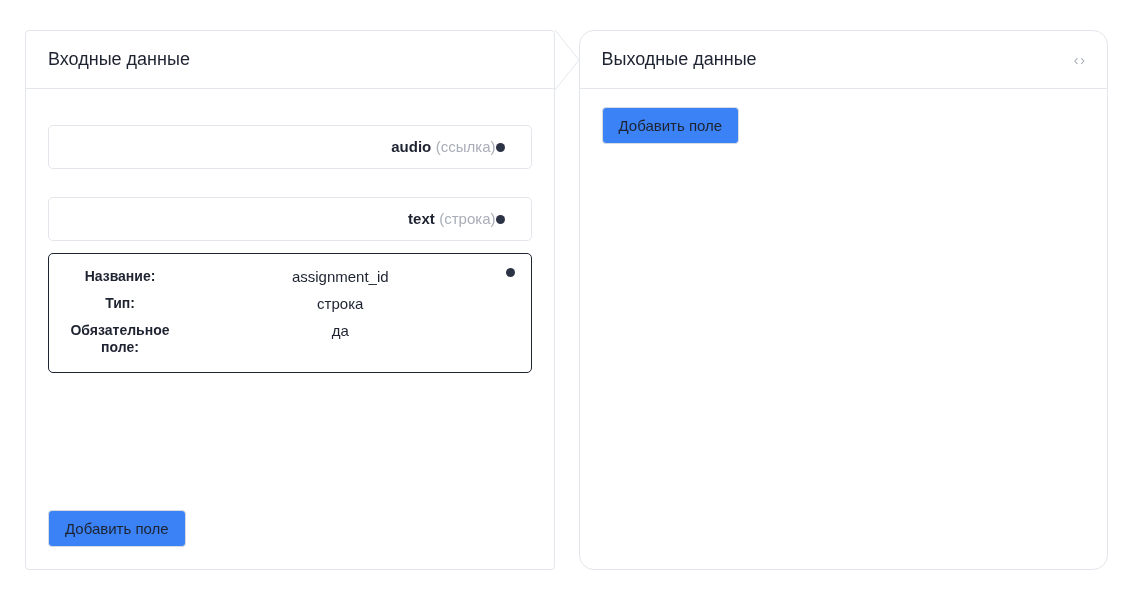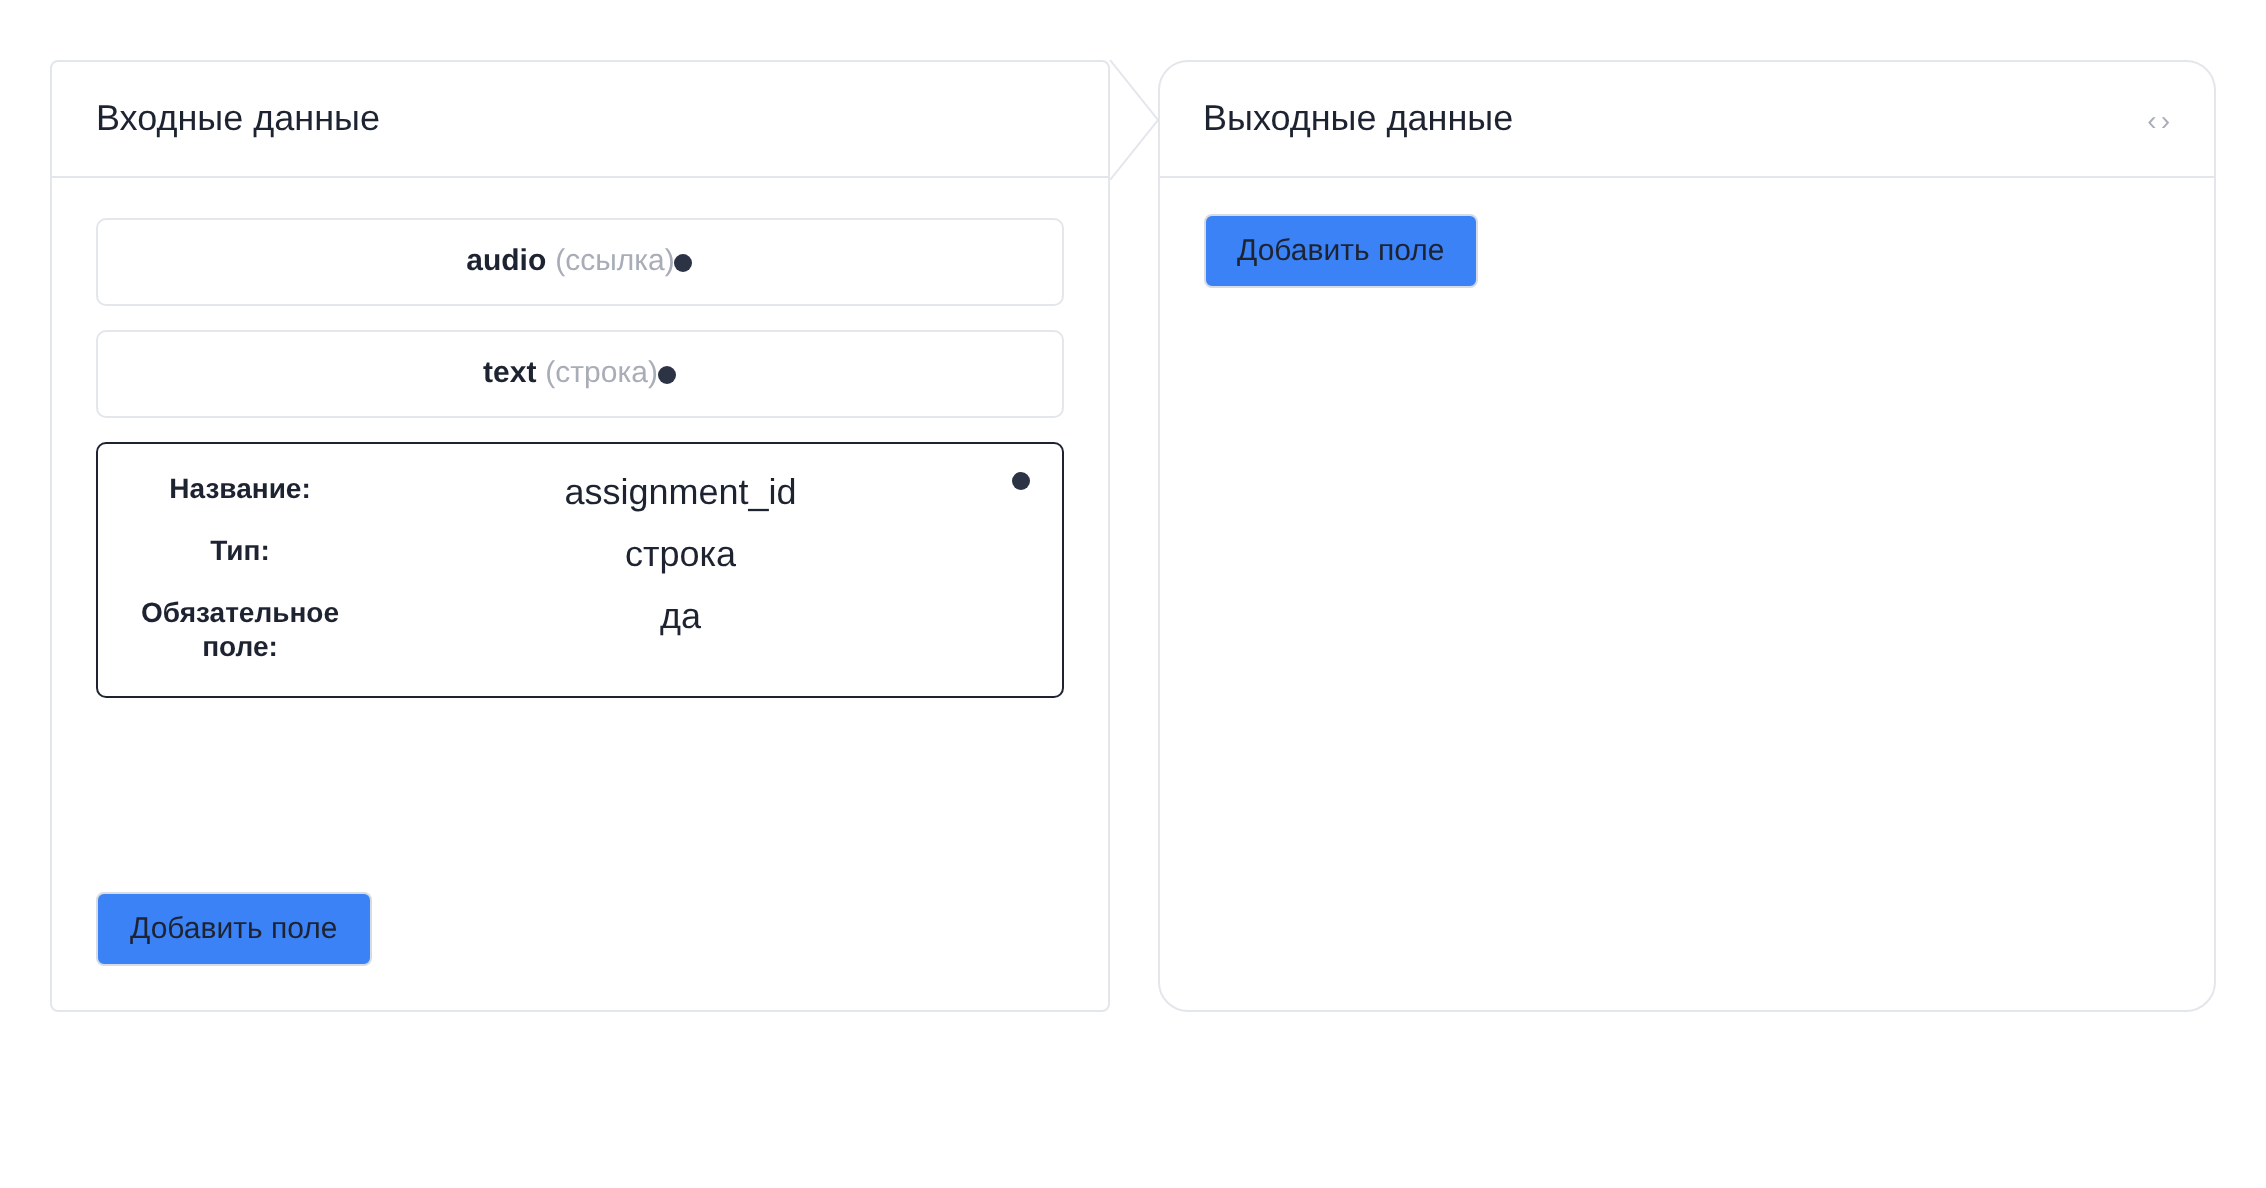--- a/index.html
+++ b/index.html
@@ -37,21 +37,21 @@
       color: #fff;
       display: inline-flex;
       align-items: center;
       justify-content: center;
       font-size: 12px;
       font-weight: 700;
     }
     .panels {
       display: flex;
       flex: 1;
-      height: 476px;
+      height: 540px;
     }
     .panel {
       border: 1px solid #e3e6eb;
       border-radius: 4px;
       flex: 1;
       display: flex;
       flex-direction: column;
     }
     .panel-left { margin-right: 0; }
     .panel-right { margin-left: 0; border-radius: 15px; }
@@ -79,25 +79,26 @@
     .panel-body {
       padding: 20px 22px 0 22px;
       flex: 1;
       display: flex;
       flex-direction: column;
       gap: 12px;
     }
     .field-row {
       border: 1px solid #e3e6eb;
       border-radius: 5px;
-      padding: 12px 4px;
-      display: flex;
-      align-items: center;
-      justify-content: center;
+      padding: 12px 26px;
+      display: flex;
+      align-items: center;
+      justify-content: flex-end;
       cursor: pointer;
+      margin-top: 16px;
     }
     .field-row-expanded {
       border: 1.5px solid #1d2330;
       border-radius: 5px;
       padding: 14px 16px 16px 16px;
       text-align: center;
     }
     .field-name {
       font-size: 15px;
       color: #1d2330;
@@ -122,21 +123,21 @@
       column-gap: 10px;
       align-items: start;
     }
     .kv-label {
       font-size: 14px;
       font-weight: 700;
       color: #1d2330;
       line-height: 1.2;
     }
     .kv-value {
-      font-size: 18px;
+      font-size: 15px;
       color: #1d2330;
       font-weight: 400;
     }
     .kv-dot-cell {
       display: flex;
       align-items: center;
       justify-content: flex-end;
     }
     .panel-footer {
       padding: 18px 22px 22px 22px;

